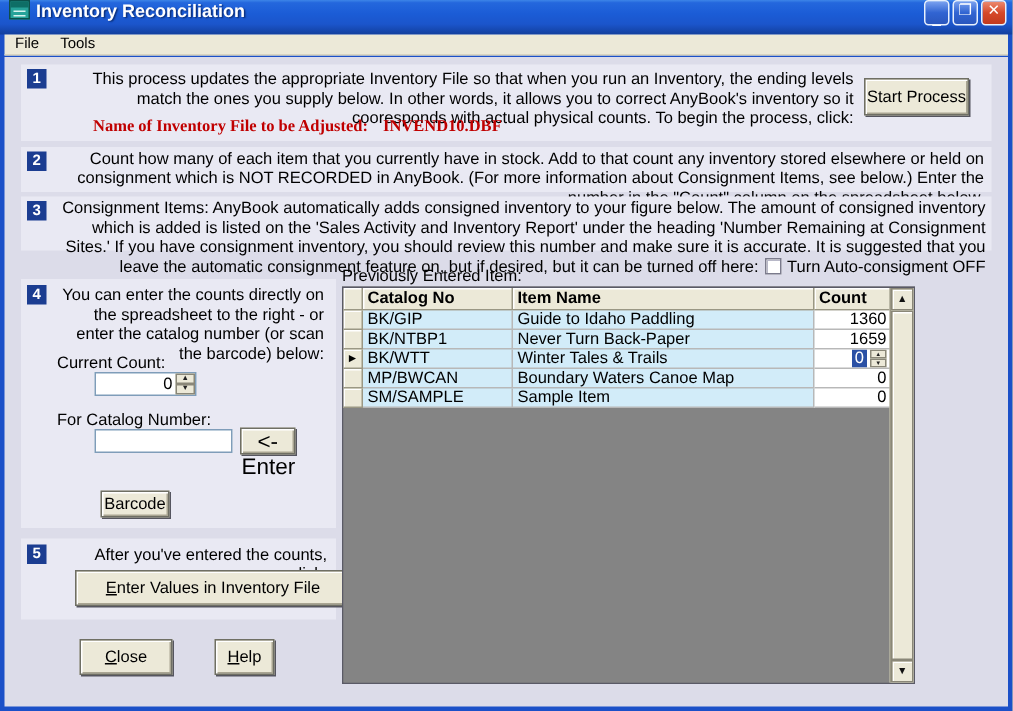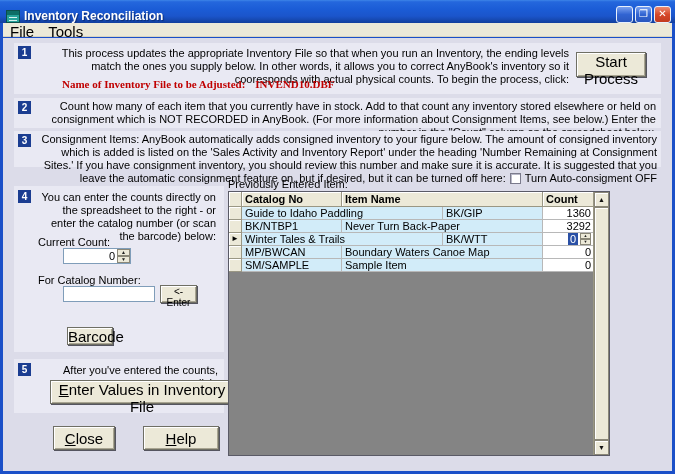--- a/index.html
+++ b/index.html
@@ -4,51 +4,51 @@
 <style>
   * { margin:0; padding:0; box-sizing:border-box; }
   html,body { background:#9aa0a8; }
   body { font-family:"Liberation Sans", sans-serif; }
 
   .window { position:relative; width:675px; height:474px; background:#1b50c8; overflow:hidden; }
 
   
   .titlebar { position:absolute; top:0; left:0; right:0; height:23px;
     background:linear-gradient(180deg,#3d85e8 0%,#2467dd 8%,#1b5cd6 40%,#1b55cb 70%,#123f9d 100%);
-    display:flex; align-items:flex-end; padding:0 4px; }
+    display:flex; align-items:flex-start; padding:0 4px; }
   .app-icon { width:14px; height:13px; margin:0 4px 0 2px; background:#27a39a; border:1px solid #0c4f4a;
     position:relative; flex:0 0 auto; }
   .app-icon::before { content:""; position:absolute; left:0; right:0; top:0; height:4px; background:#0e6e66; }
   .app-icon::after { content:""; position:absolute; left:2px; right:2px; top:6px; height:1px; background:#d8f3ef; box-shadow:0 3px 0 #d8f3ef; }
   .title-text { color:#fff; font-weight:bold; font-size:12px; text-shadow:1px 1px 1px #0a2d77; flex:1 1 auto; }
   .tb-btns { display:flex; gap:2px; }
   .tb-btn { width:17px; height:17px; border-radius:3px; border:1px solid #e8f0fc; color:#fff;
     font-size:10px; line-height:14px; text-align:center; cursor:pointer; }
   .tb-min,.tb-max { background:linear-gradient(180deg,#7aa1ef 0%,#3164d2 50%,#2a57be 100%); }
   .tb-close { background:linear-gradient(180deg,#ec8b70 0%,#d6492a 50%,#c23a1e 100%); }
   .tb-min span { display:block; margin-top:5px; }
 
   
   .menubar { position:absolute; top:23px; left:3px; right:3px; height:14px; background:#ece9d8;
-    font-size:15px; display:flex; align-items:flex-start; border-bottom:1px solid #d8d4c0; }
+    font-size:10px; display:flex; align-items:center; border-bottom:1px solid #d8d4c0; }
   .menu-item { padding:0 7px; cursor:default; }
 
   
   .content { position:absolute; top:38px; left:3px; right:3px; bottom:3px; background:#dcdce9; font-size:11px; color:#000; }
 
   .stepbox { position:absolute; background:#e9e9f3; }
   .stepnum { position:absolute; left:4px; top:3px; width:13px; height:13px; background:#1b3d91; color:#fff;
     font-size:10px; font-weight:bold; text-align:center; line-height:13px; }
   .steptext { position:absolute; line-height:13px;text-align:right; }
 
   .file-line { position:absolute; color:#c00000; font-weight:bold;font-family:Liberation Serif, serif; }
   .file-line .fval { margin-left:10px; }
 
   .btn { background:#ece9d8; border:1px solid #6f6f64; box-shadow:inset 1px 1px 0 #ffffff, inset -1px -1px 0 #a9a592, 1px 1px 0 #55555f;
-    font-family:"Liberation Sans",sans-serif; font-size:15px; color:#000; text-align:center; cursor:pointer; }
+    font-family:"Liberation Sans",sans-serif; font-size:11px; color:#000; text-align:center; cursor:pointer; }
 
   .cb { display:inline-block; width:11px; height:11px; background:#fff; border:1px solid #7b7b8c;
     box-shadow:inset 1px 1px 0 #b8b8c8; vertical-align:-2px; margin:0 4px 0 4px; }
 
   
   .field-label { position:absolute; }
   .spinbox { position:absolute; width:68px; height:16px; background:#fff; border:1px solid #7f9db9;
     display:flex; align-items:center; }
   .spinval { flex:1; text-align:right; padding-right:2px; }
   .spinbtns { width:13px; height:100%; display:flex; flex-direction:column; }
@@ -136,61 +136,61 @@
       <div class="field-label" style="left:24px; top:50px;">Current Count:</div>
       <div class="spinbox" style="left:49px; top:62px;">
         <span class="spinval">0</span>
         <span class="spinbtns">
           <span class="spinbtn">▲</span>
           <span class="spinbtn">▼</span>
         </span>
       </div>
       <div class="field-label" style="left:24px; top:88px;">For Catalog Number:</div>
       <input class="txtinput" style="left: 49px; top: 100px; width: 92px;" value="">
-      <button class="btn" style="position:absolute; left:146px; top:99px; width:37px; height:18px; font-size:10px;">&lt;- Enter</button>
+      <button class="btn" style="position:absolute; left:146px; top:99px; width:37px; height:18px; font-size:15px;">&lt;- Enter</button>
       <button class="btn" style="position:absolute; left:53px; top:141px; width:46px; height:18px;">Barcode</button>
     </div>
 
     <div class="stepbox" style="left:11px; top:321px; width:210px; height:54px;">
       <div class="stepnum" style="top:4px;">5</div>
       <div class="steptext" style="left:24px; top:5px; width:180px;">After you've entered the counts, click:</div>
       <button class="btn" style="position:absolute; left:36px; top:21px; width:184px; height:24px;"><u>E</u>nter Values in Inventory File</button>
     </div>
 
     <button class="btn" style="position:absolute; left:50px; top:388px; width:62px; height:24px;"><u>C</u>lose</button>
-    <button class="btn" style="position:absolute; left:140px; top:388px; width:76px; height:24px;"><u>H</u>elp</button>
+    <button class="btn" style="position:absolute; left:140px; top:388px; width:40px; height:24px;"><u>H</u>elp</button>
 
     <div class="grid-label">Previously Entered Item:</div>
     <div class="grid">
 
       <div class="grow hdr">
         <div class="gc sel"></div>
         <div class="gc cat">Catalog No</div>
         <div class="gc nam">Item Name</div>
         <div class="gc cnt">Count</div>
       </div>
 
       <div class="grow data">
         <div class="gc sel"></div>
+        <div class="gc cat">BK/GIP</div>
         <div class="gc nam">Guide to Idaho Paddling</div>
-        <div class="gc cat">BK/GIP</div>
         <div class="gc cnt">1360</div>
       </div>
 
       <div class="grow data">
         <div class="gc sel"></div>
         <div class="gc cat">BK/NTBP1</div>
         <div class="gc nam">Never Turn Back-Paper</div>
-        <div class="gc cnt">3292</div>
+        <div class="gc cnt">1659</div>
       </div>
 
       <div class="grow data">
         <div class="gc sel">►</div>
+        <div class="gc cat">BK/WTT</div>
         <div class="gc nam">Winter Tales &amp; Trails</div>
-        <div class="gc cat">BK/WTT</div>
         <div class="gc cnt"><span class="cellsel">0</span><span class="cnt-spin">
               <span class="spinbtn">▲</span>
               <span class="spinbtn">▼</span>
             </span></div>
       </div>
 
       <div class="grow data">
         <div class="gc sel"></div>
         <div class="gc cat">MP/BWCAN</div>
         <div class="gc nam">Boundary Waters Canoe Map</div>

